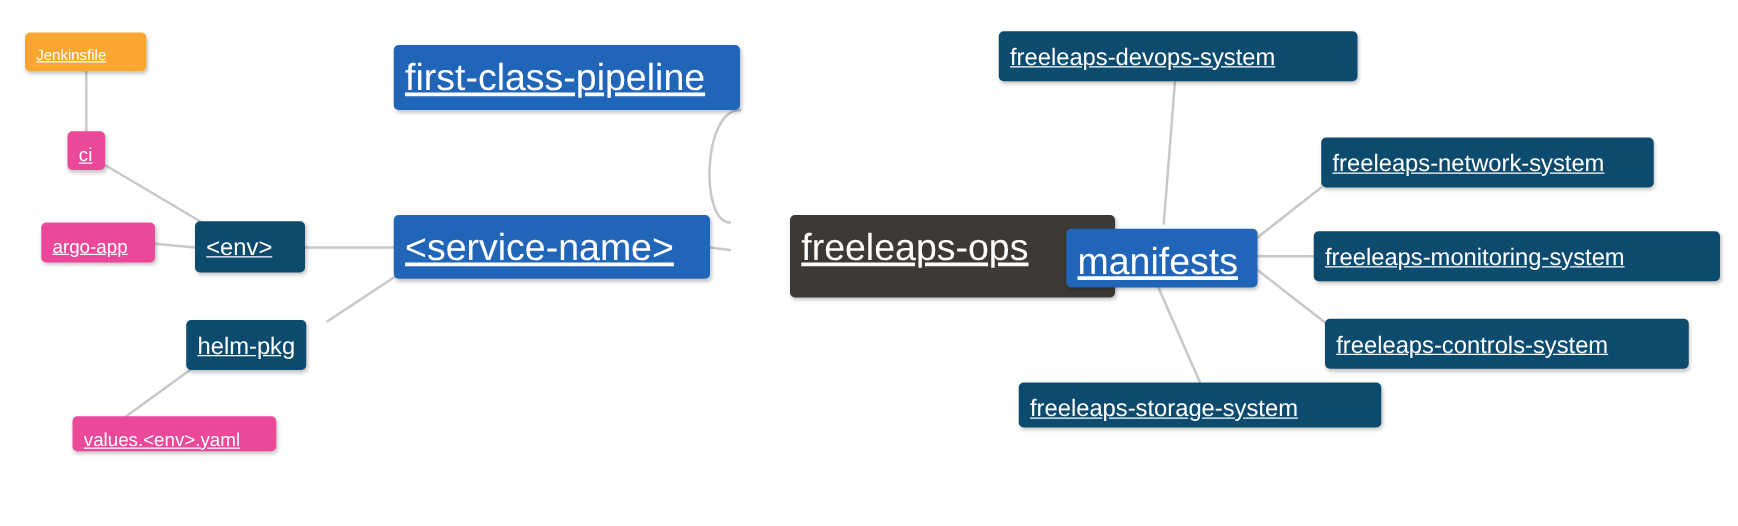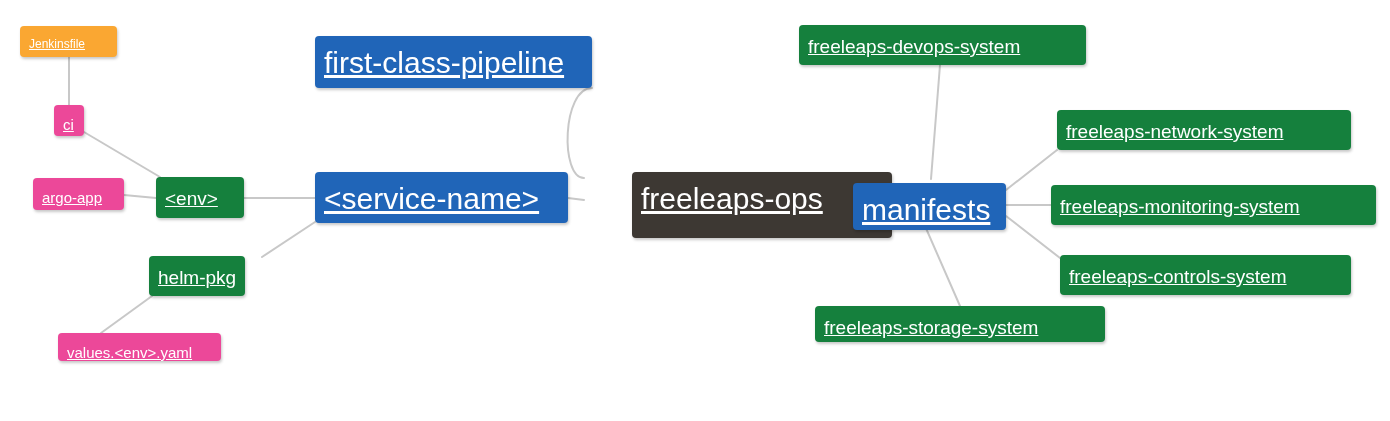--- a/index.html
+++ b/index.html
@@ -41,21 +41,21 @@
     cursor: pointer;
     text-decoration: underline;
   }
   .node-label {
     display: block;
     white-space: nowrap;
   }
   
   .c-root   { background: #3d3833; }
   .c-blue   { background: #2065b8; }
-  .c-green  { background: #15803d; }
+  .c-green  { background: #0c4a6e; }
   .c-red    { background: #ec4899; }
   .c-orange { background: #faa732; }
   
   .s-root  { font-size: 30px; }
   .s-l1    { font-size: 30px; }
   .s-l2    { font-size: 19px; }
   .s-l3    { font-size: 15px; }
   .s-l4    { font-size: 12px; }
 </style>
 </head>
@@ -105,21 +105,21 @@
       </div>
       <div class="node c-orange s-l4" style="left: 20px; top: 26px; width: 97px; height: 31px;">
         <span class="node-label">Jenkinsfile</span>
       </div>
       <div class="node c-red s-l3" style="left: 10px; top: 333px; width: 163px; height: 28px; margin-left: 48px;">
         <span class="node-label">values.&lt;env&gt;.yaml</span>
       </div>
       <div class="node c-green s-l2" style="left: 799px; top: 25px; width: 287px; height: 40px;">
         <span class="node-label">freeleaps-devops-system</span>
       </div>
-      <div class="node c-green s-l2" style="left: 1057px; top: 110px; width: 294px; height: 40px;">
+      <div class="node c-green s-l2" style="left: 1057px; top: 110px; width: 266px; height: 40px;">
         <span class="node-label">freeleaps-network-system</span>
       </div>
       <div class="node c-green s-l2" style="left: 1051px; top: 185px; width: 325px; height: 40px;">
         <span class="node-label">freeleaps-monitoring-system</span>
       </div>
       <div class="node c-green s-l2" style="left: 1060px; top: 255px; width: 291px; height: 40px;">
         <span class="node-label">freeleaps-controls-system</span>
       </div>
       <div class="node c-green s-l2" style="left: 815px; top: 306px; width: 290px; height: 36px;">
         <span class="node-label">freeleaps-storage-system</span>

